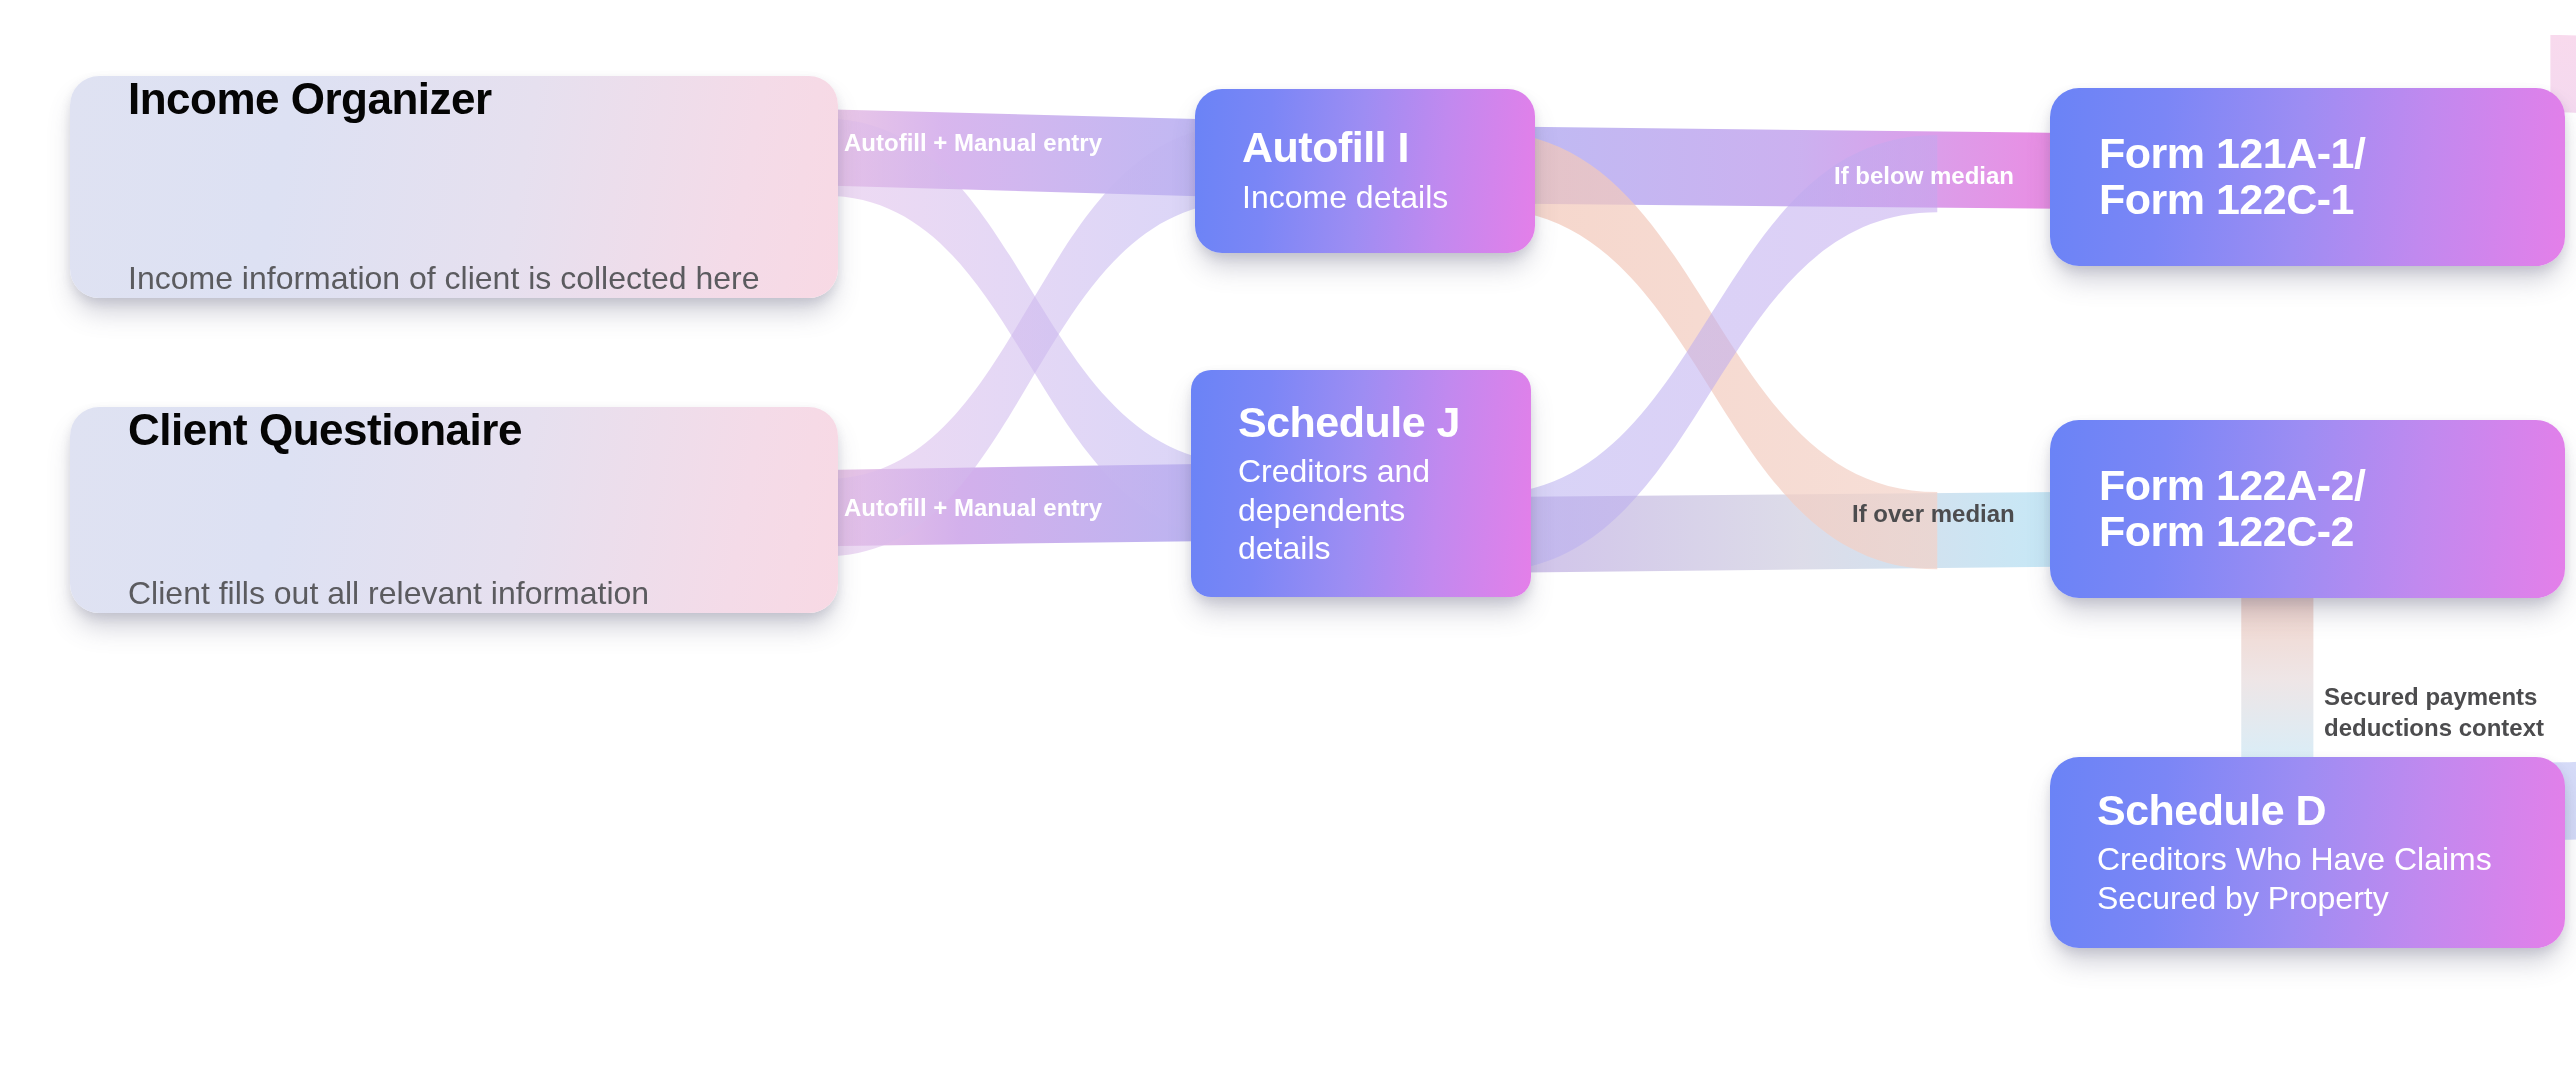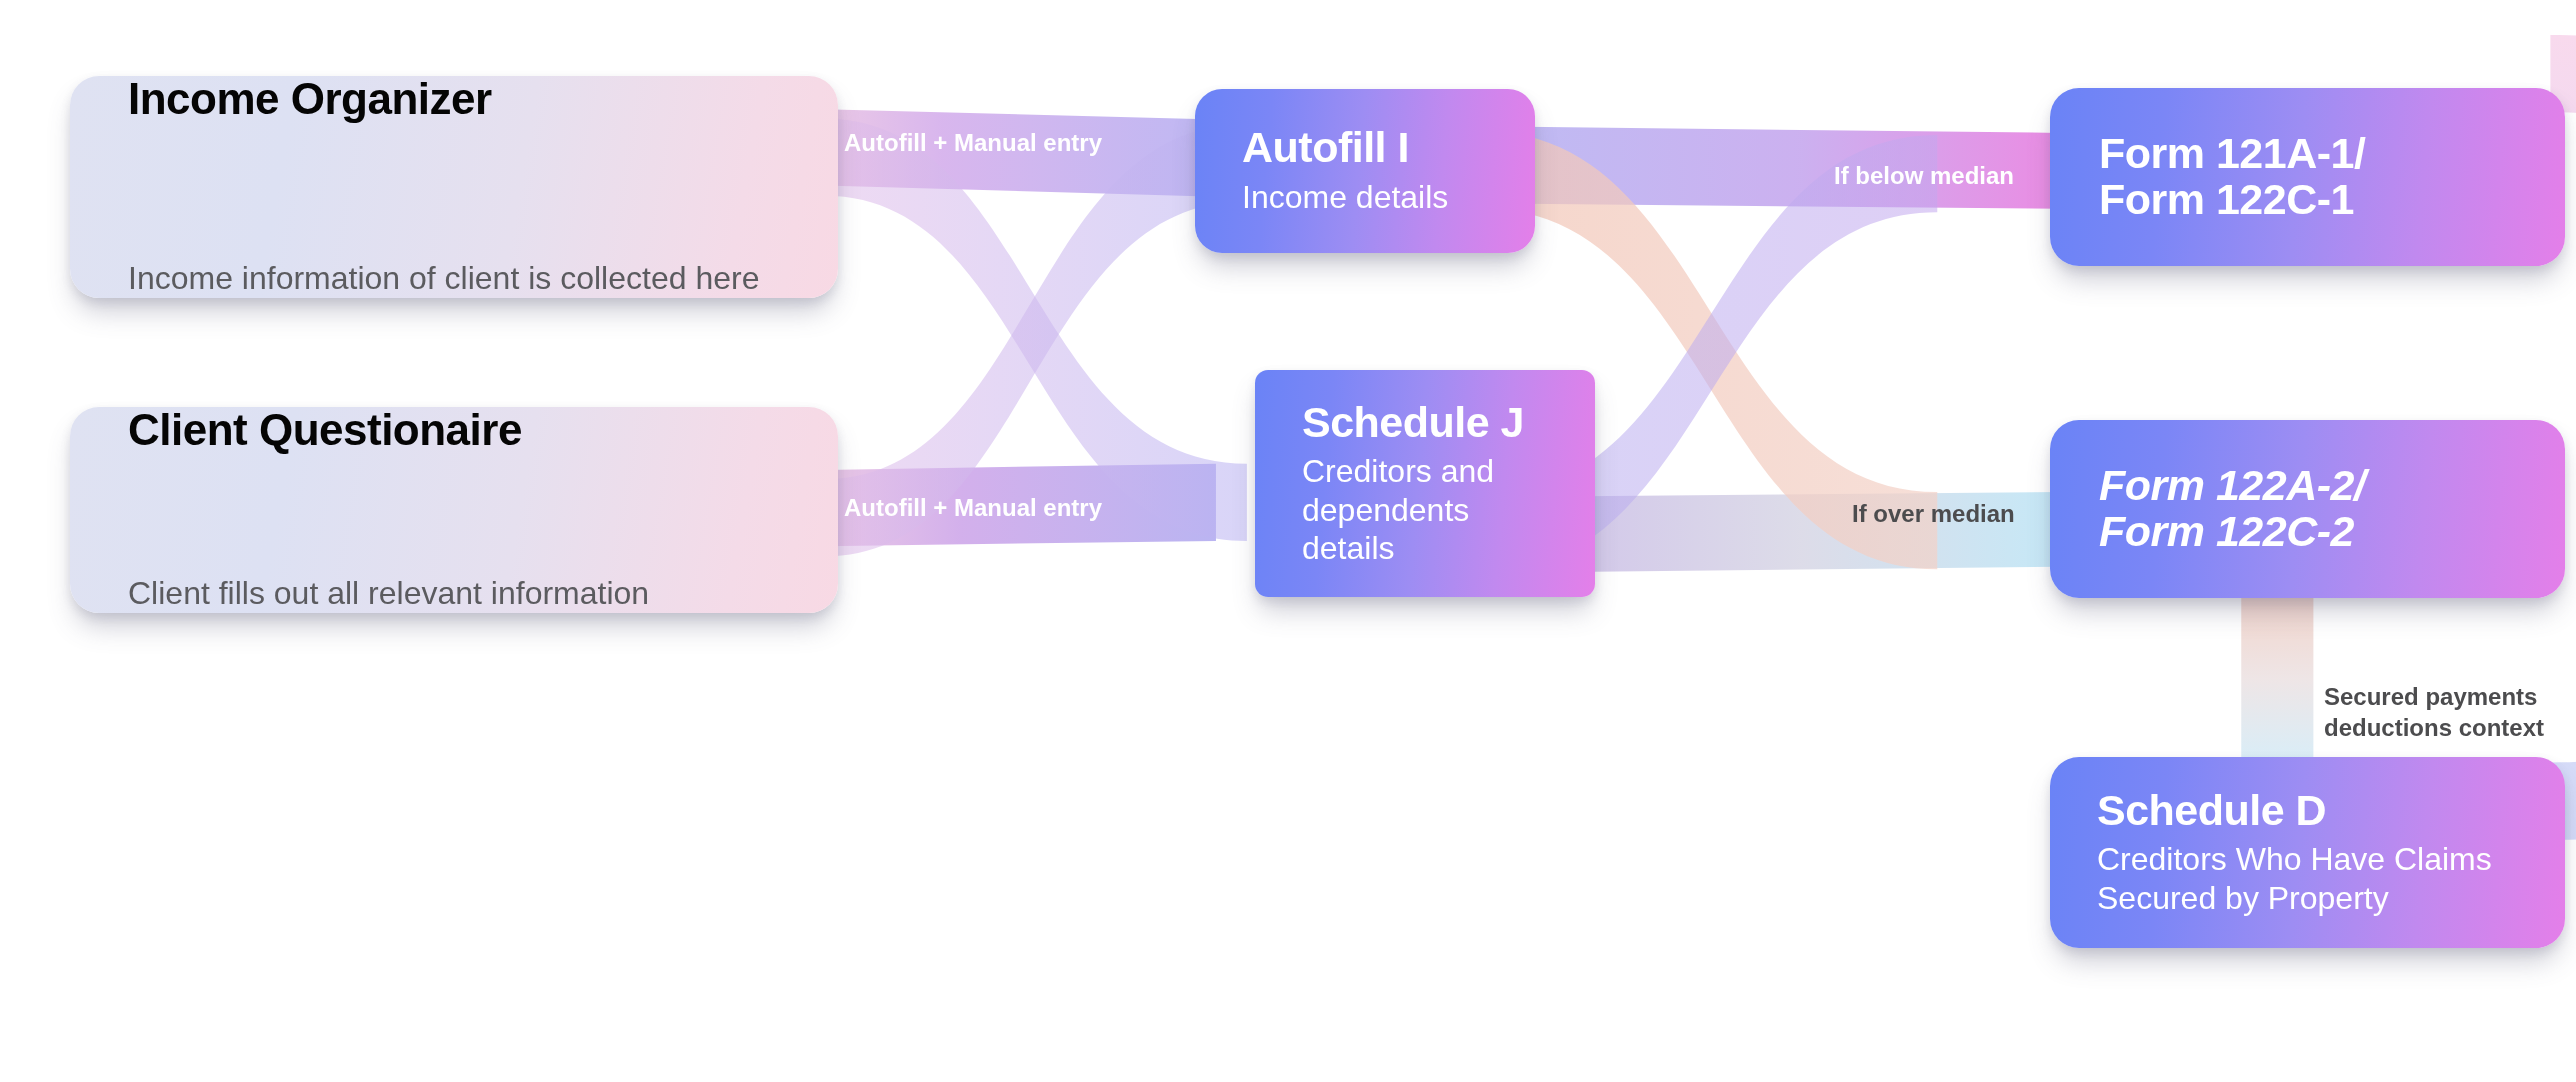--- a/index.html
+++ b/index.html
@@ -167,37 +167,37 @@
     </div>
   </div>
 
   <div class="card vivid compact" style="left:1195px;top:89px;width:340px;height:164px;border-radius:27px;">
     <div class="card-inner">
       <div class="c-title">Autofill I</div>
       <div class="c-sub">Income details</div>
     </div>
   </div>
 
-  <div class="card vivid compact" style="left:1255px;top:370px;width:340px;height:227px;border-radius:13px;">
+  <div class="card vivid compact" style="left:1191px;top:370px;width:340px;height:227px;border-radius:20px;">
     <div class="card-inner">
       <div class="c-title">Schedule J</div>
       <div class="c-sub">Creditors and dependents details</div>
     </div>
   </div>
 
   <div class="card vivid" style="left:2050px;top:88px;width:515px;height:178px;">
     <div class="card-inner">
       <div class="c-title" style="white-space:pre-line;">Form 121A-1/
 Form 122C-1</div>
     </div>
   </div>
 
   <div class="card vivid" style="left:2050px;top:420px;width:515px;height:178px;">
     <div class="card-inner">
-      <div class="c-title" style="white-space:pre-line;font-style:italic;">Form 122A-2/
+      <div class="c-title" style="white-space:pre-line;">Form 122A-2/
 Form 122C-2</div>
     </div>
   </div>
 
   <div class="card vivid" style="left:2050px;top:757px;width:515px;height:191px;">
     <div class="card-inner" style="padding:0 47px;">
       <div class="c-title">Schedule D</div>
       <div class="c-sub">Creditors Who Have Claims Secured by Property</div>
     </div>
   </div>

